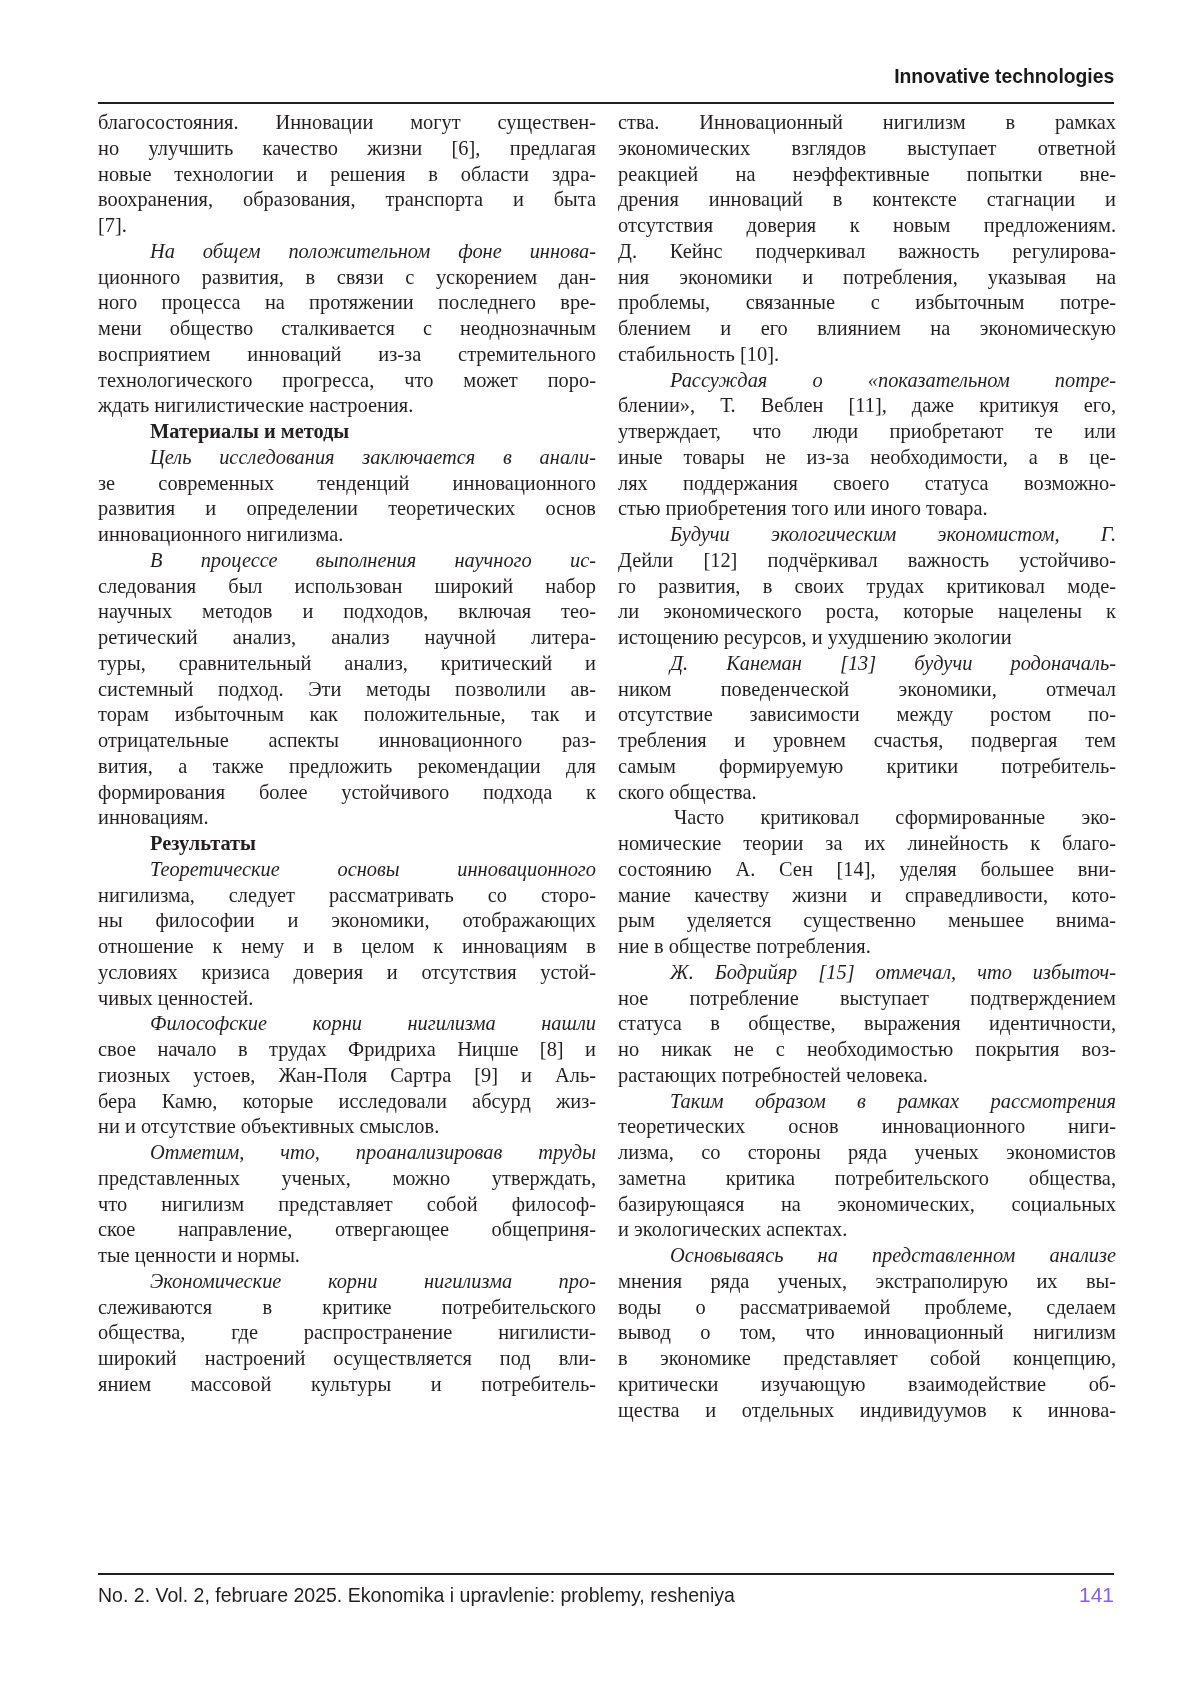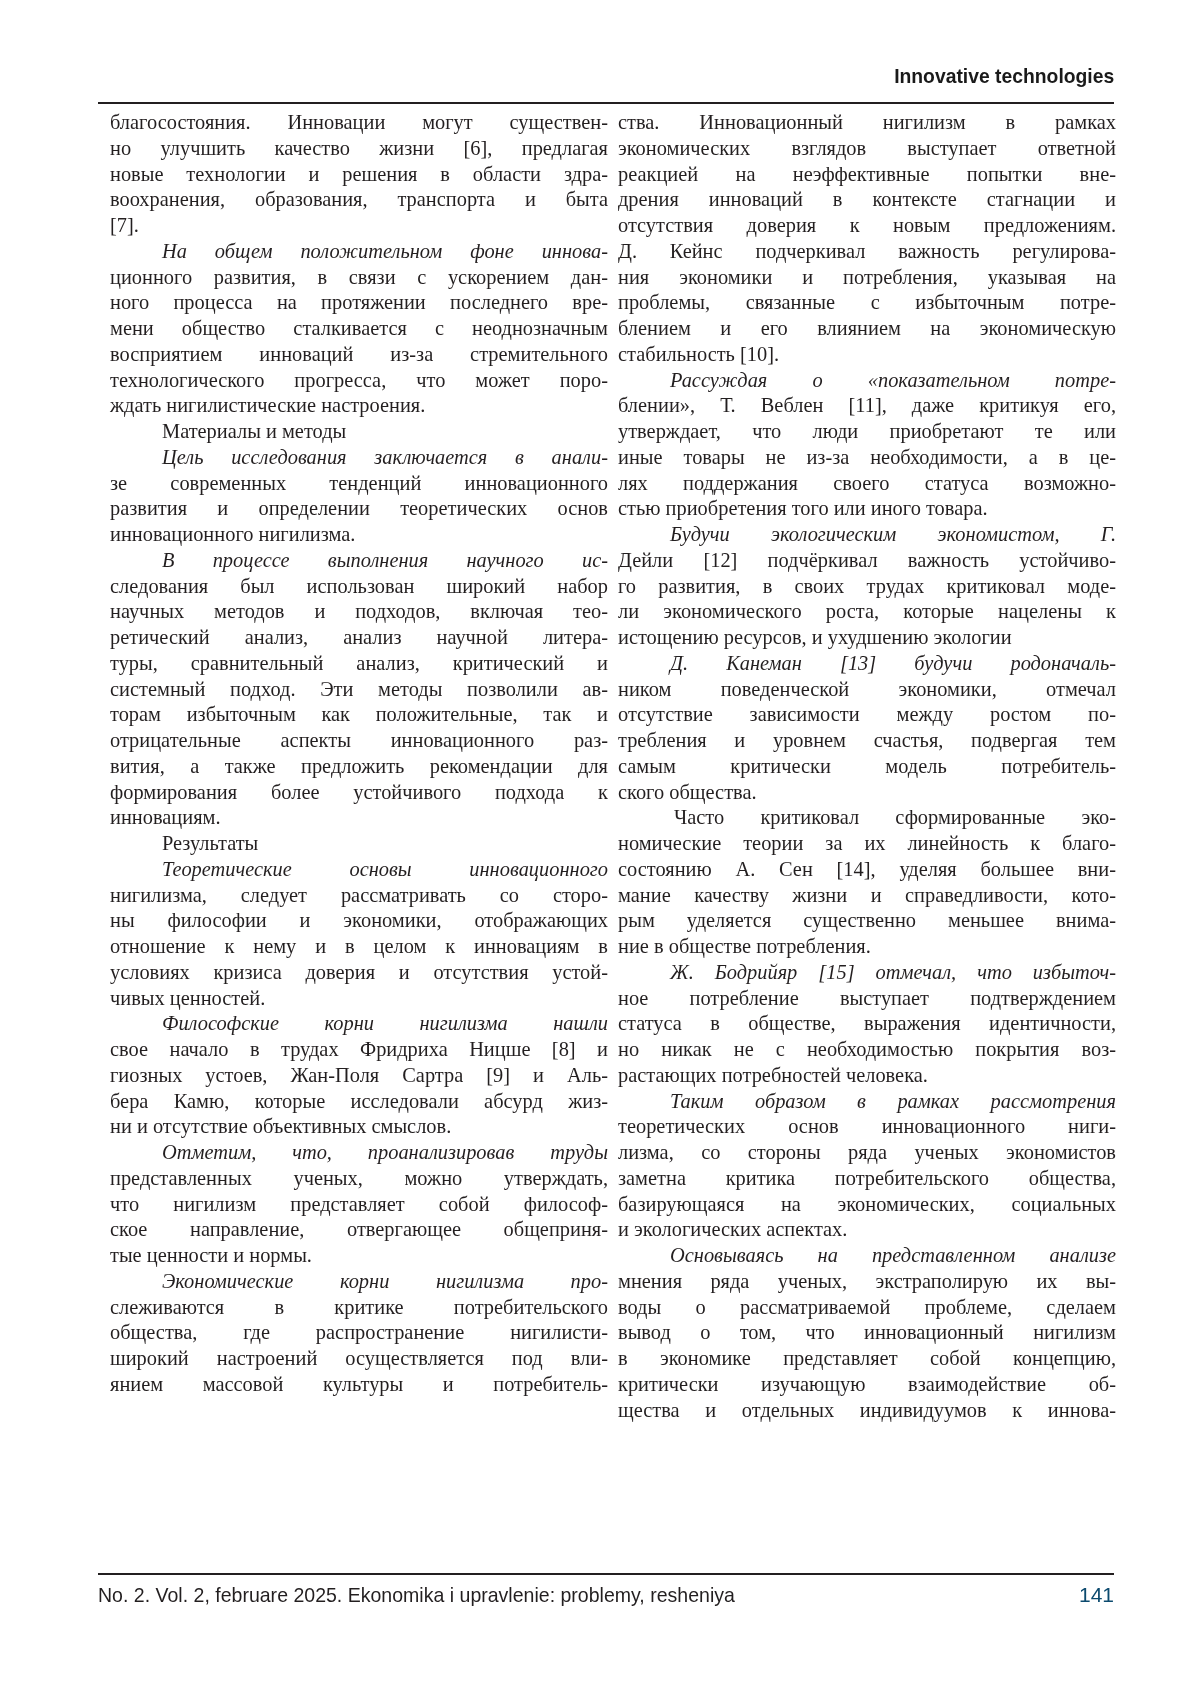--- a/index.html
+++ b/index.html
@@ -15,36 +15,36 @@
   .footer-rule {
     position: absolute; left: 98px; top: 1573px; width: 1016px; height: 2px; background: #231f20;
   }
   .footer-text {
     position: absolute; left: 98px; top: 1583px;
     font-family: "Liberation Sans", sans-serif; font-size: 21px; color: #231f20;
     transform: scaleX(0.93); transform-origin: left center; white-space: nowrap;
   }
   .page-number {
     position: absolute; right: 86px; top: 1583px;
-    font-family: "Liberation Sans", sans-serif; font-size: 21px; color: #0c4a6e;
+    font-family: "Liberation Sans", sans-serif; font-size: 21px; color: #8b5cf6;
   }
   .column {
     position: absolute; top: 110px; width: 498px;
     font-family: "Liberation Serif", serif; font-size: 20.4px; line-height: 25.75px;
   }
-  .col-left { left: 110px; }
+  .col-left { left: 98px; }
   .col-right { left: 618px; }
   .line {
     display: block; height: 25.75px; white-space: nowrap;
     text-align: justify; text-align-last: justify;
   }
   .line.last { text-align-last: left; }
   .line.indent { padding-left: 52px; font-style: italic; }
   .line.indent2 { padding-left: 56px; }
-  .line.heading { font-weight: normal; padding-left: 52px; text-align-last: left; }
+  .line.heading { font-weight: bold; padding-left: 52px; text-align-last: left; }
 </style>
 </head>
 <body>
 
 <div>
   <div class="header-title">Innovative technologies</div>
   <div class="header-rule"></div>
 </div>
 
 <div class="column col-left">
@@ -119,21 +119,21 @@
   <span class="line last">стью приобретения того или иного товара.</span>
   <span class="line indent">Будучи экологическим экономистом, Г.</span>
   <span class="line">Дейли [12] подчёркивал важность устойчиво-</span>
   <span class="line">го развития, в своих трудах критиковал моде-</span>
   <span class="line">ли экономического роста, которые нацелены к</span>
   <span class="line last">истощению ресурсов, и ухудшению экологии</span>
   <span class="line indent">Д. Канеман [13] будучи родоначаль-</span>
   <span class="line">ником поведенческой экономики, отмечал</span>
   <span class="line">отсутствие зависимости между ростом по-</span>
   <span class="line">требления и уровнем счастья, подвергая тем</span>
-  <span class="line">самым критически модель потребитель-</span>
+  <span class="line">самым формируемую критики потребитель-</span>
   <span class="line last">ского общества.</span>
   <span class="line indent2">Часто критиковал сформированные эко-</span>
   <span class="line">номические теории за их линейность к благо-</span>
   <span class="line">состоянию А. Сен [14], уделяя большее вни-</span>
   <span class="line">мание качеству жизни и справедливости, кото-</span>
   <span class="line">рым уделяется существенно меньшее внима-</span>
   <span class="line last">ние в обществе потребления.</span>
   <span class="line indent">Ж. Бодрийяр [15] отмечал, что избыточ-</span>
   <span class="line">ное потребление выступает подтверждением</span>
   <span class="line">статуса в обществе, выражения идентичности,</span>

